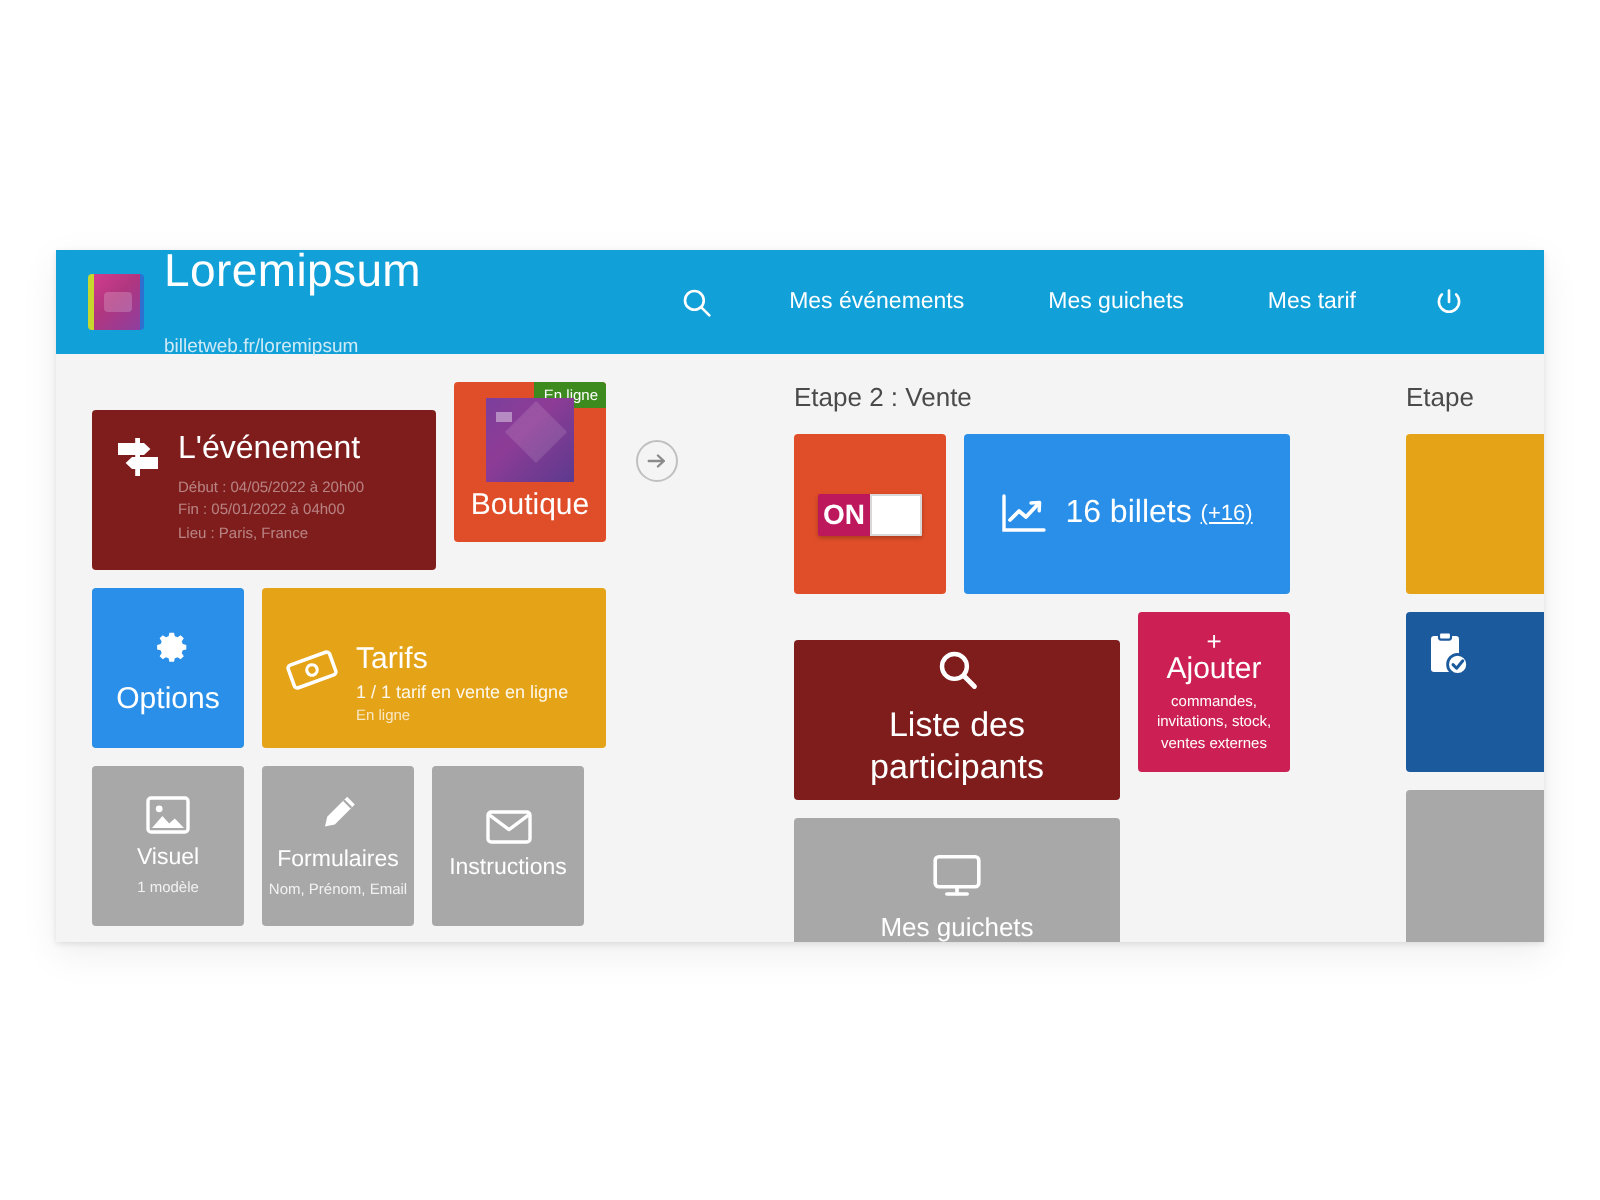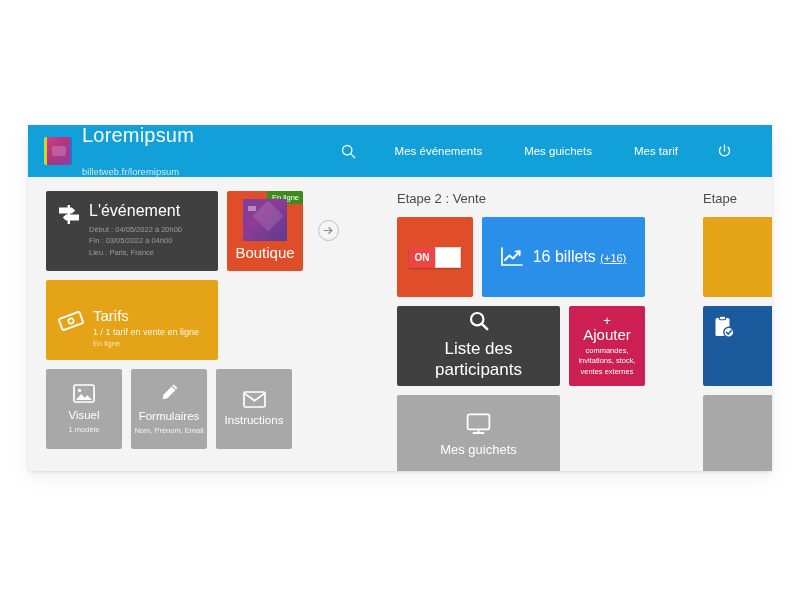--- a/index.html
+++ b/index.html
@@ -53,21 +53,21 @@
   }
   .brand-logo::after {
     content: "";
     position: absolute; left: 5px; top: 9px; width: 14px; height: 10px;
     background: rgba(255,255,255,0.20);
     border-radius: 2px;
   }
   .brand-text { line-height: 1; }
   .brand-title {
     color: #ffffff;
-    font-size: 20px;
+    font-size: 23px;
     font-weight: 400;
     letter-spacing: 0.2px;
     display: block;
     margin-bottom: 2px;
   }
   .brand-url {
     color: #cfeaf7;
     font-size: 9.5px;
     display: block;
     margin-top: 22px;
@@ -116,21 +116,21 @@
     position: relative;
     border-radius: 2px;
     color: #ffffff;
     display: flex;
     overflow: hidden;
     cursor: pointer;
     user-select: none;
   }
   .tile.center { align-items: center; justify-content: center; flex-direction: column; text-align: center; }
 
-  .t-green  { background: #404040; }
+  .t-green  { background: #7f1d1d; margin-top: 14px; }
   .t-orange { background: #e04e29; }
   .t-blue   { background: #2a8fe8; }
   .t-amber  { background: #e5a317; }
   .t-grey   { background: #a8a8a8; }
   .t-pink   { background: #cc2055; }
   .t-navy   { background: #1c5a9e; }
   .t-gold   { background: #e5a317; }
 
   
   .ev-tile { width: 172px; height: 80px; padding: 11px 12px; align-items: flex-start; }
@@ -187,22 +187,22 @@
   .small-sub { font-size: 7.5px; margin-top: 2px; color: rgba(255,255,255,0.85); }
 
   
   .on-tile { width: 76px; height: 80px; }
   .toggle {
     display: flex; width: 52px; height: 21px;
     border-radius: 1px; overflow: hidden;
     box-shadow: 0 1px 2px rgba(0,0,0,0.25);
   }
   .toggle-on {
-    flex: 0 0 26px; background: #ef4444; color: #fff;
-    font-size: 10px; font-weight: bold;
+    flex: 0 0 26px; background: #be185d; color: #fff;
+    font-size: 14px; font-weight: bold;
     display: flex; align-items: center; justify-content: center;
   }
   .toggle-knob { flex: 1; background: #ffffff; border: 1px solid #d8d8d8; }
 
   .billets-tile { width: 163px; height: 80px; }
   .billets-inner { display: flex; align-items: center; gap: 10px; }
   .billets-label { font-size: 16px; }
   .billets-extra { font-size: 11px; vertical-align: middle; text-decoration: underline; }
 
   .liste-tile { width: 163px; height: 80px; padding: 0 2px; }
@@ -282,21 +282,21 @@
                 <svg width="22" height="24" viewBox="0 0 22 24">
                   <rect x="9.6" y="3" width="2.4" height="19" fill="#ffffff"></rect>
                   <path d="M1 5.5h13l3.2 3-3.2 3H1z" fill="#ffffff"></path>
                   <path d="M21 12.5H8l-3.2 3 3.2 3h13z" fill="#ffffff"></path>
                 </svg>
               </span>
               <div>
                 <div class="ev-title">L'événement</div>
                 <div class="ev-meta">
                   <div>Début : 04/05/2022 à 20h00</div>
-                  <div>Fin : 03/05/2022 à 04h00</div>
+                  <div>Fin : 05/01/2022 à 04h00</div>
                   <div>Lieu : Paris, France</div>
                 </div>
               </div>
             </div>
           </div>
 
           <div class="tile t-orange boutique-tile">
             <span class="badge-online">En ligne</span>
             <div class="boutique-thumb"></div>
             <div class="boutique-label">Boutique</div>
@@ -306,20 +306,29 @@
             <svg width="11" height="11" viewBox="0 0 12 12">
               <line x1="1.5" y1="6" x2="9.5" y2="6" stroke="#8a8a8a" stroke-width="1.3" stroke-linecap="round"></line>
               <polyline points="6.5,3 9.7,6 6.5,9" fill="none" stroke="#8a8a8a" stroke-width="1.3" stroke-linecap="round" stroke-linejoin="round"></polyline>
             </svg>
           </div>
 
         </div>
 
         <div class="row">
 
+          <div class="tile t-blue options-tile center">
+            <span>
+              <svg width="25" height="25" viewBox="0 0 24 24">
+                <path fill="#ffffff" d="M12 8.2a3.8 3.8 0 1 0 0 7.6 3.8 3.8 0 0 0 0-7.6zm0 5.9a2.1 2.1 0 1 1 0-4.2 2.1 2.1 0 0 1 0 4.2z"></path>
+                <path fill="#ffffff" d="M20.3 13.6l-1.7-.4a6.9 6.9 0 0 0-.5-1.3l1-1.5-1.5-1.5-1.5 1a6.9 6.9 0 0 0-1.3-.5l-.4-1.7h-2.2l-.4 1.7a6.9 6.9 0 0 0-1.3.5l-1.5-1-1.5 1.5 1 1.5a6.9 6.9 0 0 0-.5 1.3l-1.7.4v2.2l1.7.4c.1.5.3.9.5 1.3l-1 1.5 1.5 1.5 1.5-1c.4.2.8.4 1.3.5l.4 1.7h2.2l.4-1.7c.5-.1.9-.3 1.3-.5l1.5 1 1.5-1.5-1-1.5c.2-.4.4-.8.5-1.3l1.7-.4z" transform="translate(0,-2.6)"></path>
+              </svg>
+            </span>
+            <div class="options-label">Options</div>
+          </div>
 
           <div class="tile t-amber tarifs-tile">
             <div class="tarifs-inner">
               <span>
                 <svg width="26" height="26" viewBox="0 0 26 26">
                   <g transform="rotate(-20 13 13)">
                     <rect x="2" y="7" width="22" height="12" rx="1.6" fill="none" stroke="#ffffff" stroke-width="1.8"></rect>
                     <circle cx="13" cy="13" r="2.6" fill="none" stroke="#ffffff" stroke-width="1.6"></circle>
                   </g>
                 </svg>

